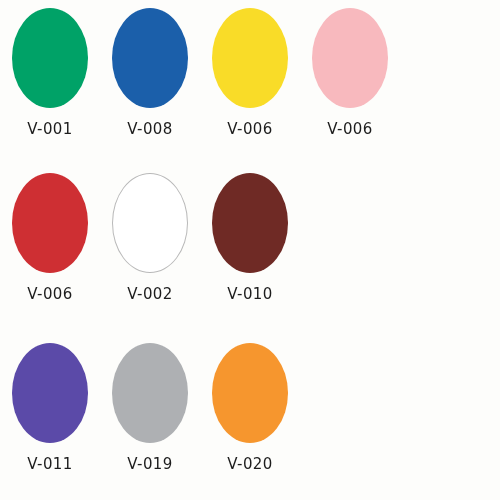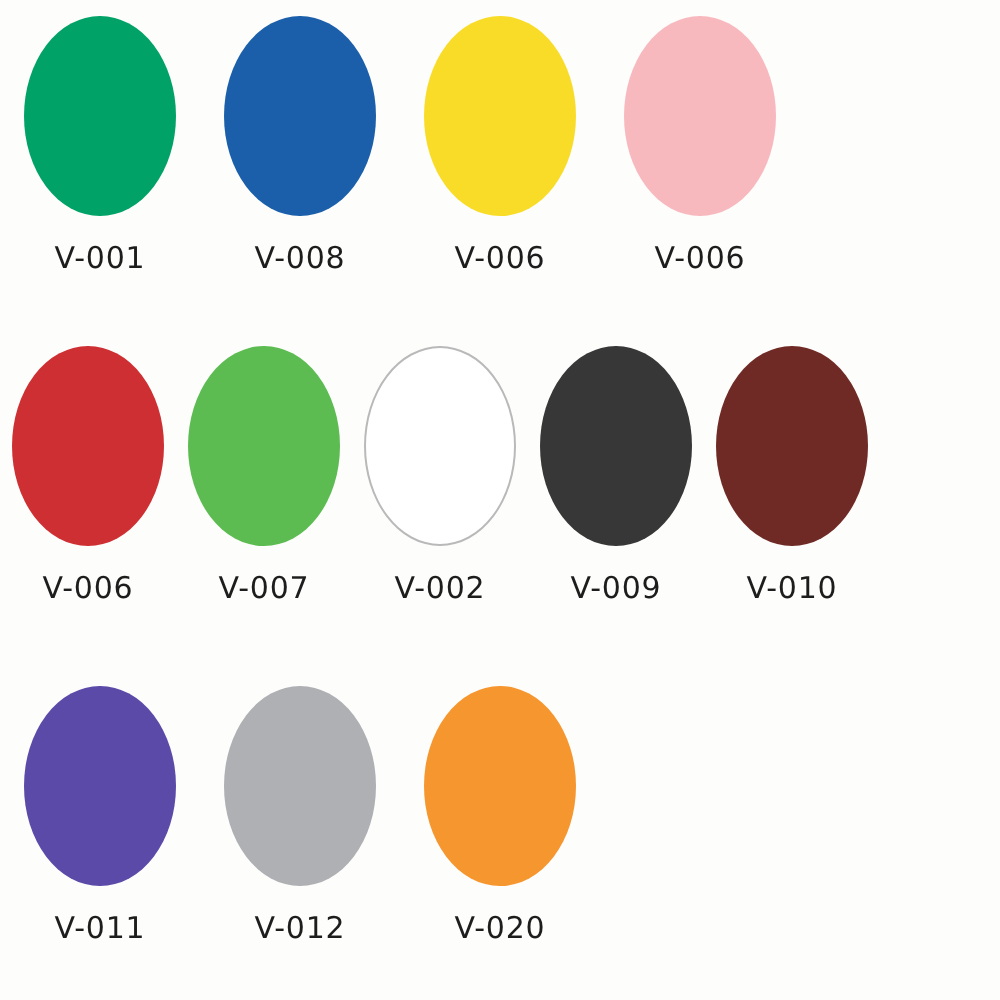--- a/index.html
+++ b/index.html
@@ -81,43 +81,35 @@
         <div class="swatch-oval" style="background: rgb(248, 185, 190);"></div>
         <div class="swatch-label">V-006</div>
       </div>
     </div>
   <div class="swatch-row" id="row-2">
       <div class="swatch-cell">
         <div class="swatch-oval" style="background: rgb(206, 47, 51);"></div>
         <div class="swatch-label">V-006</div>
       </div>
       <div class="swatch-cell">
-        <div class="swatch-oval" style="background: rgb(92, 188, 82);"></div>
-        <div class="swatch-label">V-007</div>
-      </div>
-      <div class="swatch-cell">
         <div class="swatch-oval outlined" style="background: rgb(255, 255, 255); border-color: rgb(185, 185, 185);"></div>
         <div class="swatch-label">V-002</div>
-      </div>
-      <div class="swatch-cell">
-        <div class="swatch-oval" style="background: rgb(55, 55, 55);"></div>
-        <div class="swatch-label">V-009</div>
       </div>
       <div class="swatch-cell">
         <div class="swatch-oval" style="background: rgb(111, 42, 37);"></div>
         <div class="swatch-label">V-010</div>
       </div>
     </div>
   <div class="swatch-row" id="row-3">
       <div class="swatch-cell">
         <div class="swatch-oval" style="background: rgb(91, 74, 168);"></div>
         <div class="swatch-label">V-011</div>
       </div>
       <div class="swatch-cell">
         <div class="swatch-oval" style="background: rgb(174, 176, 179);"></div>
-        <div class="swatch-label">V-012</div>
+        <div class="swatch-label">V-019</div>
       </div>
       <div class="swatch-cell">
         <div class="swatch-oval" style="background: rgb(246, 150, 46);"></div>
         <div class="swatch-label">V-020</div>
       </div>
     </div>
 </div>
 
 </body></html>

